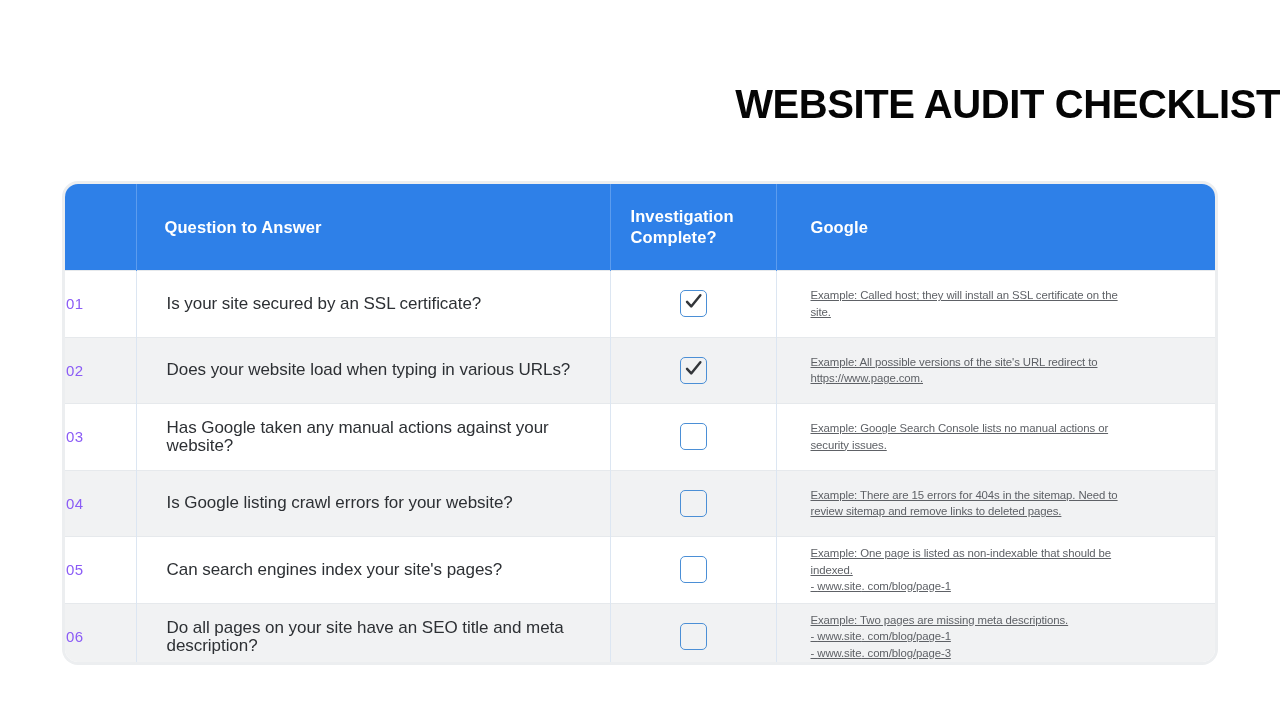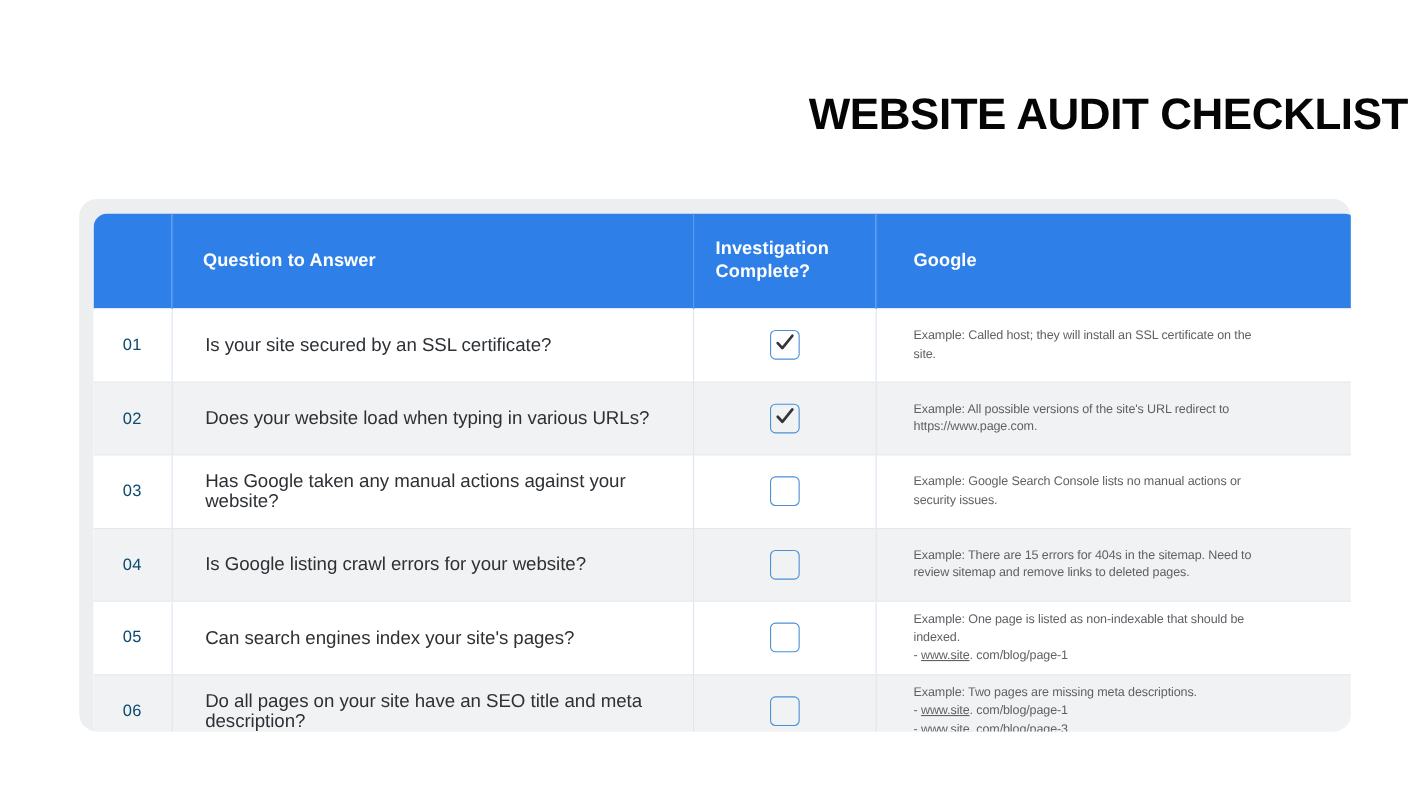--- a/index.html
+++ b/index.html
@@ -31,24 +31,23 @@
 
   
   .card-frame {
     position: absolute;
     left: 62px;
     top: 181px;
     width: 1156px;
     height: 484px;
     background: #eceef0;
     border-radius: 16px;
-    padding: 13px;
+    padding: 3px;
     box-sizing: border-box;
     overflow: hidden;
-    margin-left: 10px;
   }
   .card-inner {
     width: 1150px;
     height: 478px;
     border-radius: 13px;
     overflow: hidden;
     background: #ffffff;
     position: relative;
   }
 
@@ -85,26 +84,25 @@
   tbody tr { height: 66.5px; }
   tbody tr.odd  td { background: #ffffff; }
   tbody tr.even td { background: #f1f2f3; }
 
   tbody td {
     vertical-align: middle;
     border-right: 1px solid #dce6f2;
     border-top: 1px solid #e6e9ec;
     box-sizing: border-box;
   }
-  tbody td.td-notes { border-right: none; }
+  tbody td.td-notes { border-right: none; text-decoration: underline; }
 
   td.td-num {
-    text-align: center;
     font-size: 15px;
-    color: #0c4a6e;
+    color: #8b5cf6;
     font-weight: normal;
     letter-spacing: 0.4px;
   }
   td.td-q {
     padding-left: 30px;
     padding-right: 14px;
     font-size: 17px;
     color: #2d3034;
     line-height: 18px;
     letter-spacing: -0.05px;

